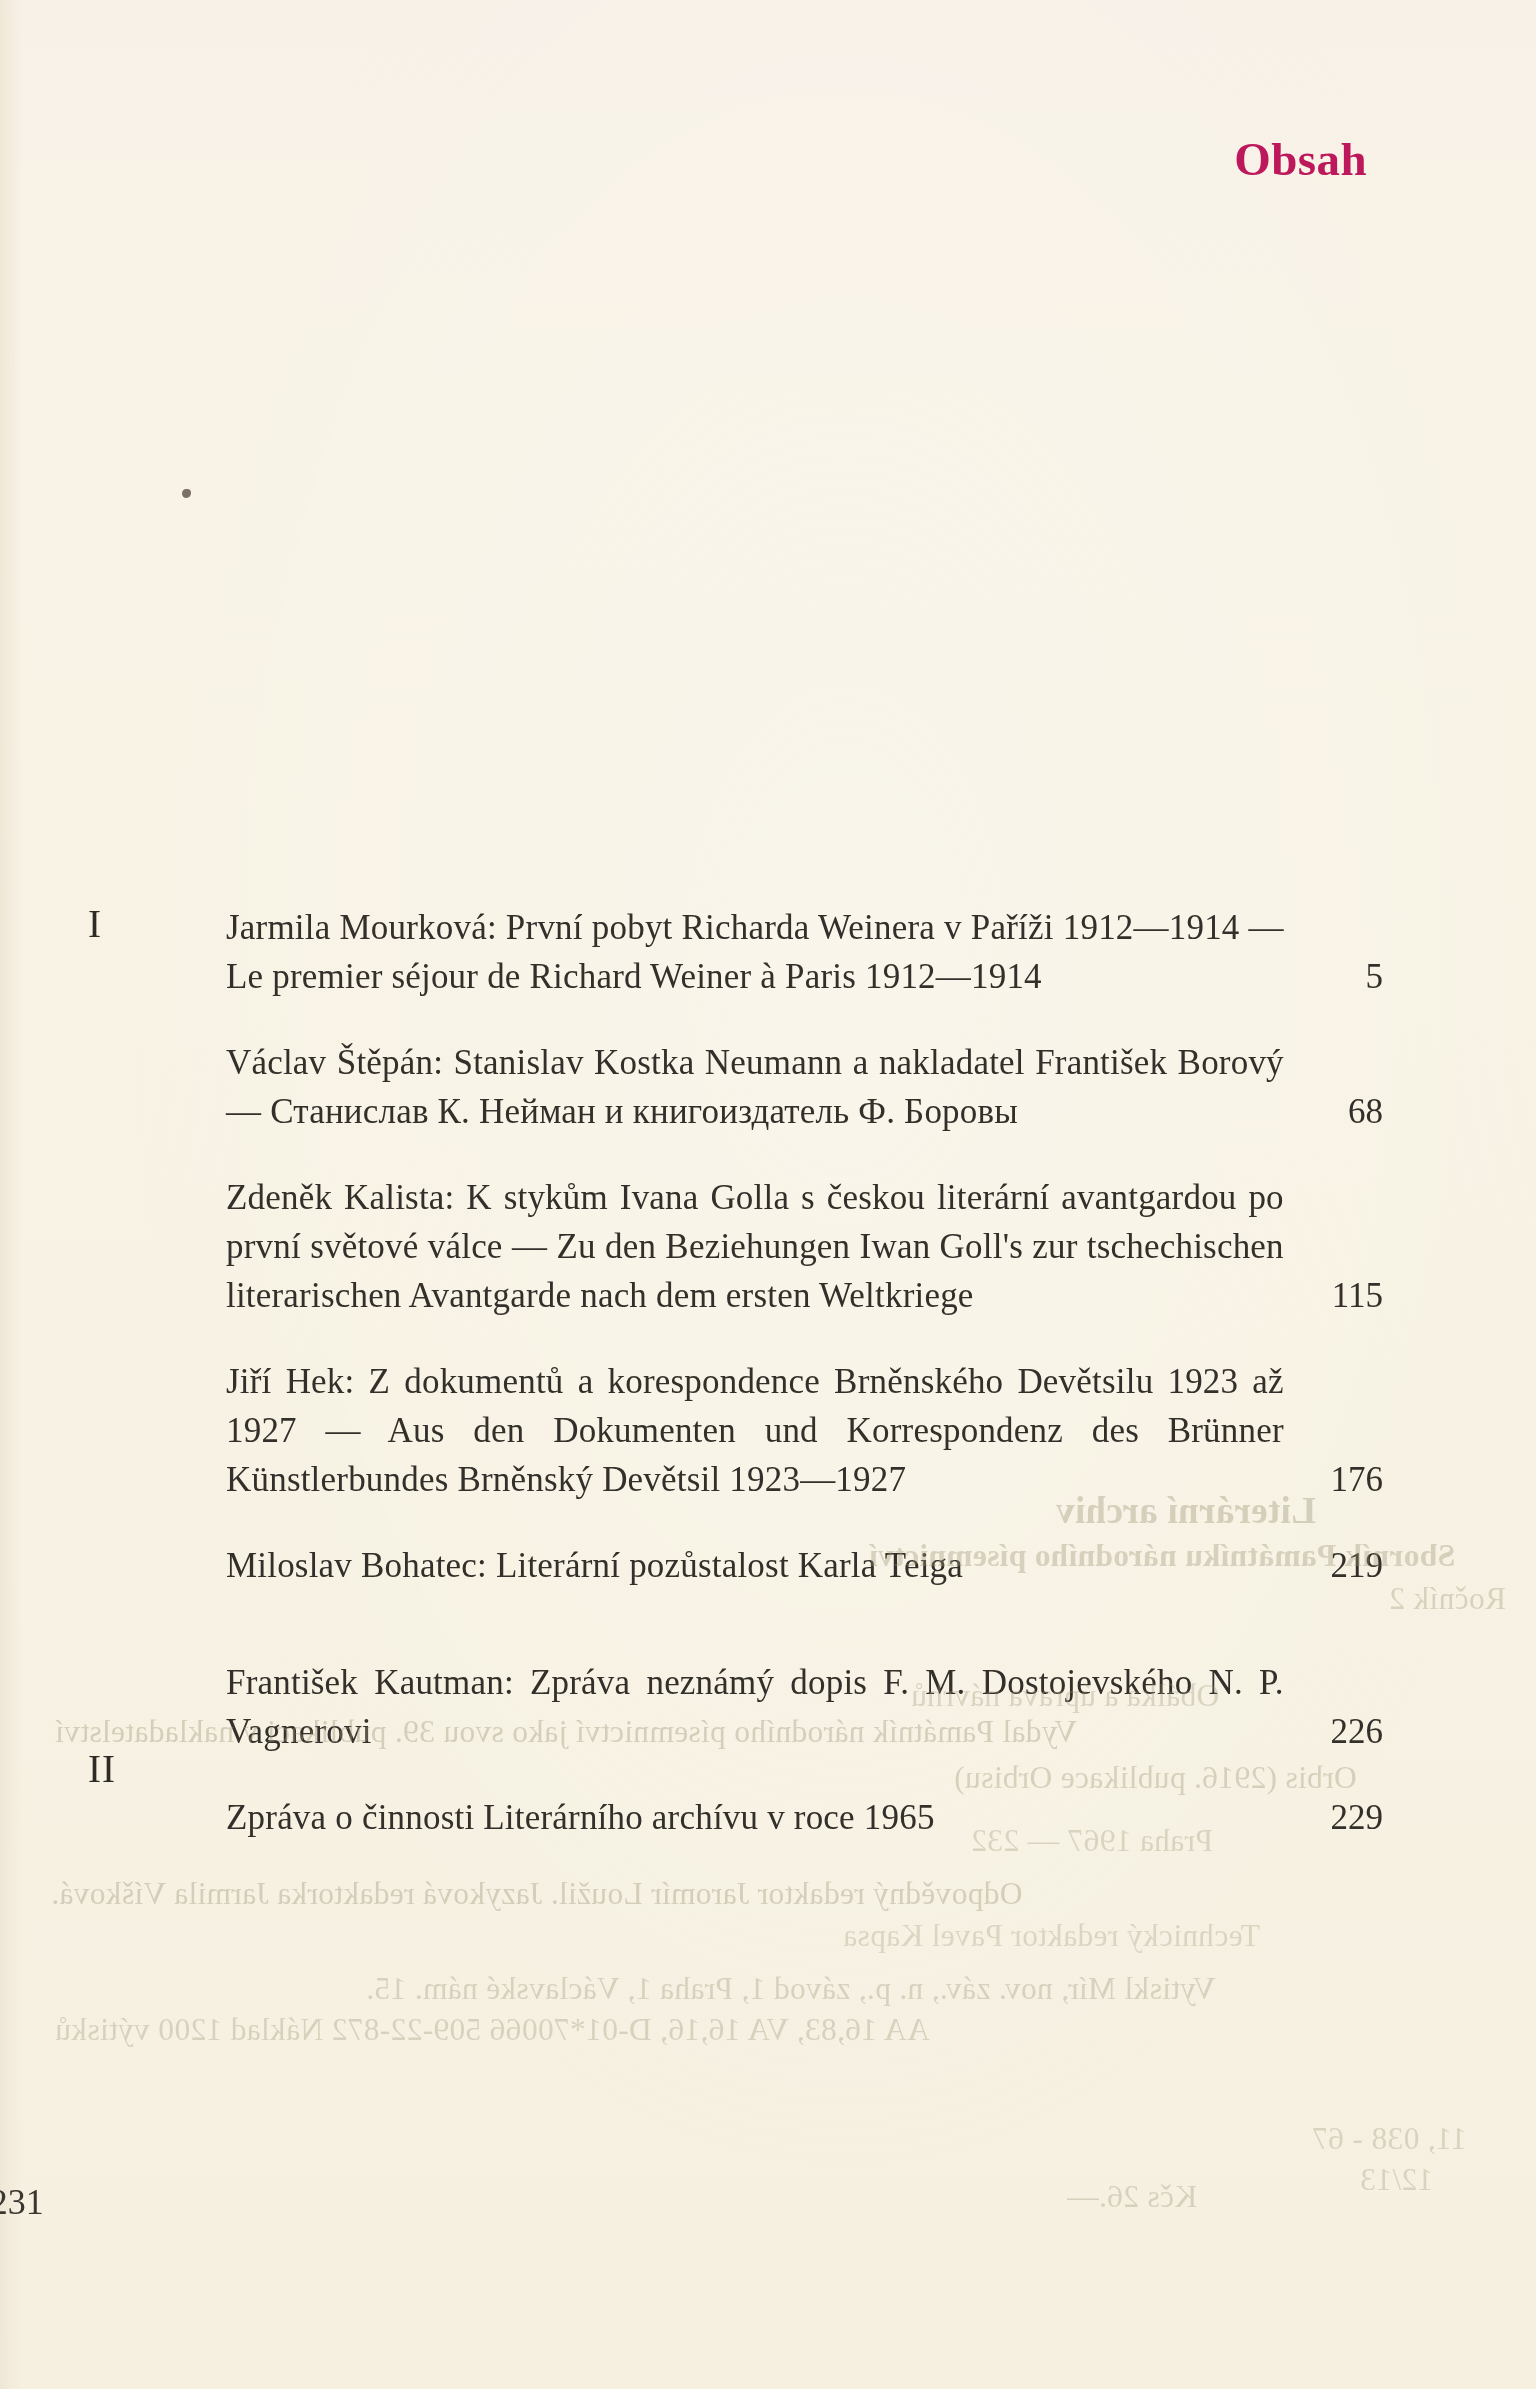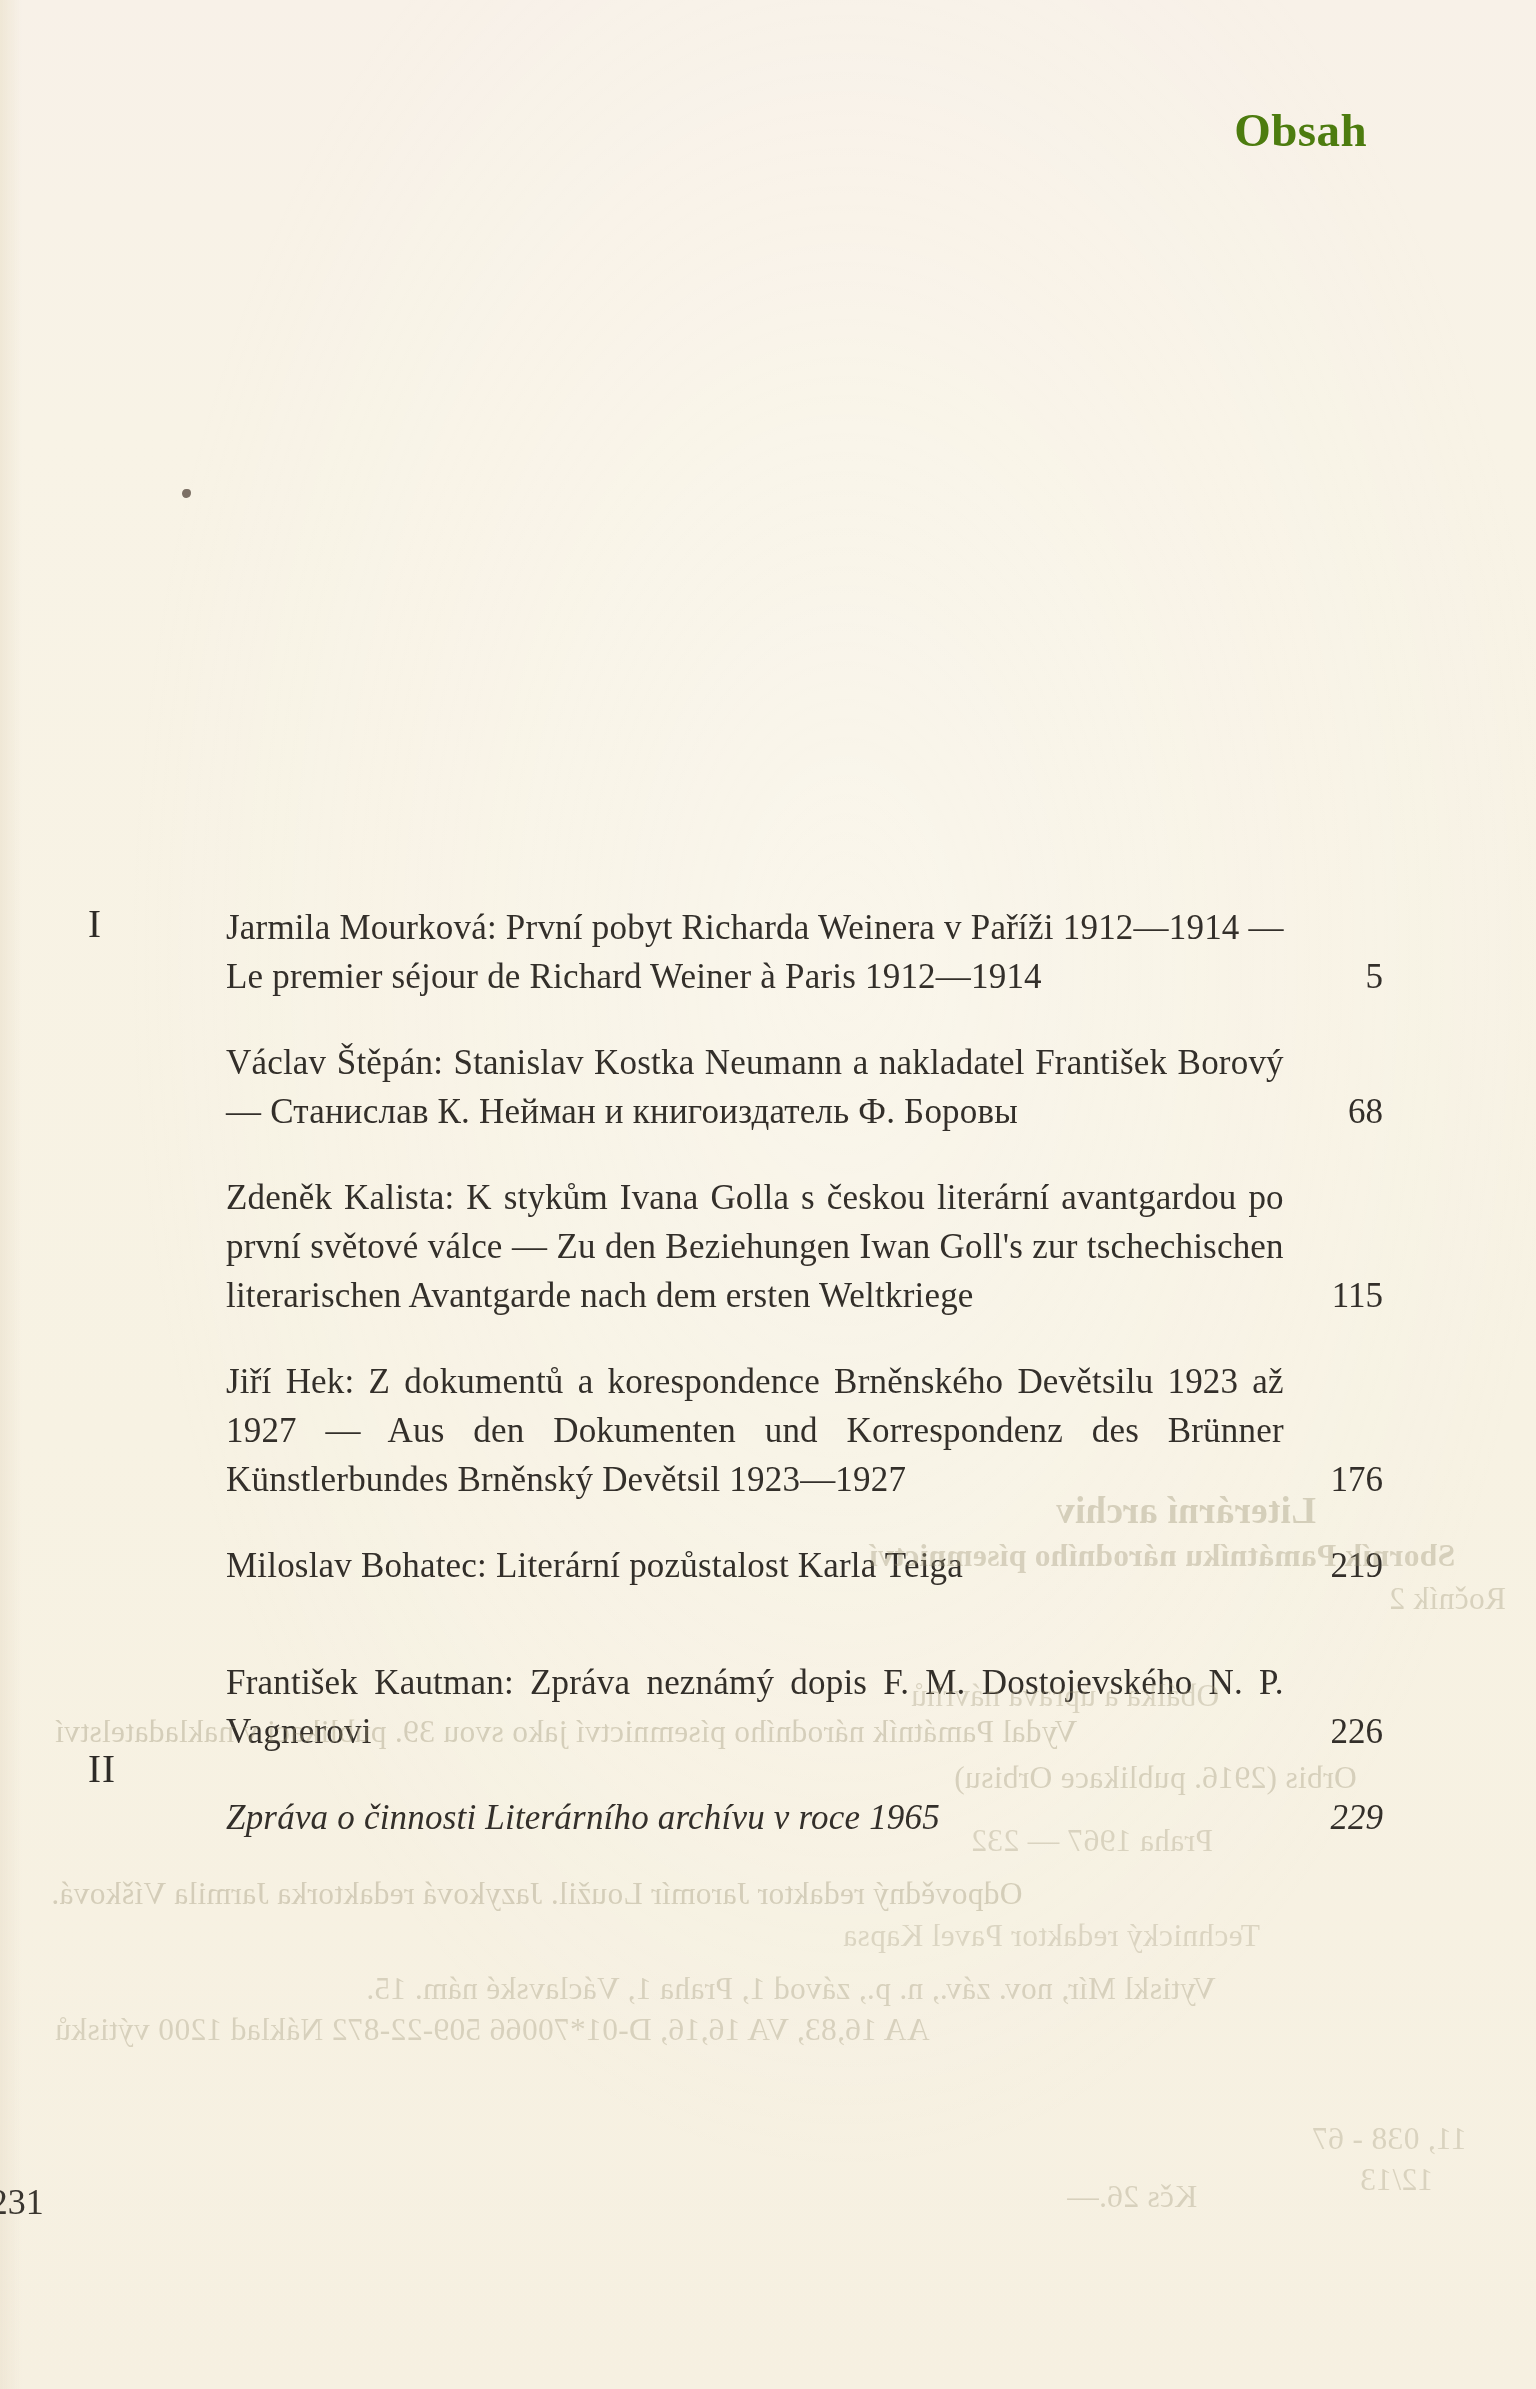--- a/index.html
+++ b/index.html
@@ -14,26 +14,26 @@
     font-family: "Liberation Serif", "DejaVu Serif", serif;
     background:
       radial-gradient(ellipse at 55% 40%, rgba(255,255,255,0.25), rgba(0,0,0,0) 60%),
       linear-gradient(90deg, #efe7d6 0px, rgba(239,231,214,0) 22px),
       linear-gradient(180deg, #f8f1e8 0%, #f8f3e6 18%, #f7f2e3 60%, #f6f0e1 100%);
     color: #332f2a;
   }
 
   .heading {
     position: absolute;
-    top: 103px;
+    top: 132px;
     right: 170px;
     font-size: 47px;
     font-weight: bold;
     letter-spacing: 0.4px;
-    color: #4d7c0f;
+    color: #be185d;
   }
 
   .ink-speck {
     position: absolute;
     left: 182px;
     top: 489px;
     width: 8.5px;
     height: 9.4px;
     border-radius: 50% 45% 55% 50%;
     background: #6e6256;
@@ -55,21 +55,21 @@
     left: 226px;
     top: 903px;
     width: 1157px;
   }
   .toc-entry {
     display: flex;
     align-items: flex-end;
     margin-bottom: 37px;
   }
   .toc-entry:nth-of-type(5) { margin-bottom: 68px; justify-content: space-between; }
-  .toc-entry:last-of-type   { margin-bottom: 0; font-style: italic; }
+  .toc-entry:last-of-type   { margin-bottom: 0; }
   .entry-text {
     flex: 1 1 auto;
     font-size: 35px;
     line-height: 1.4;
     text-align: justify;
     letter-spacing: 0.2px;
     color: #332f2a;
   }
   .entry-page {
     flex: 0 0 auto;

